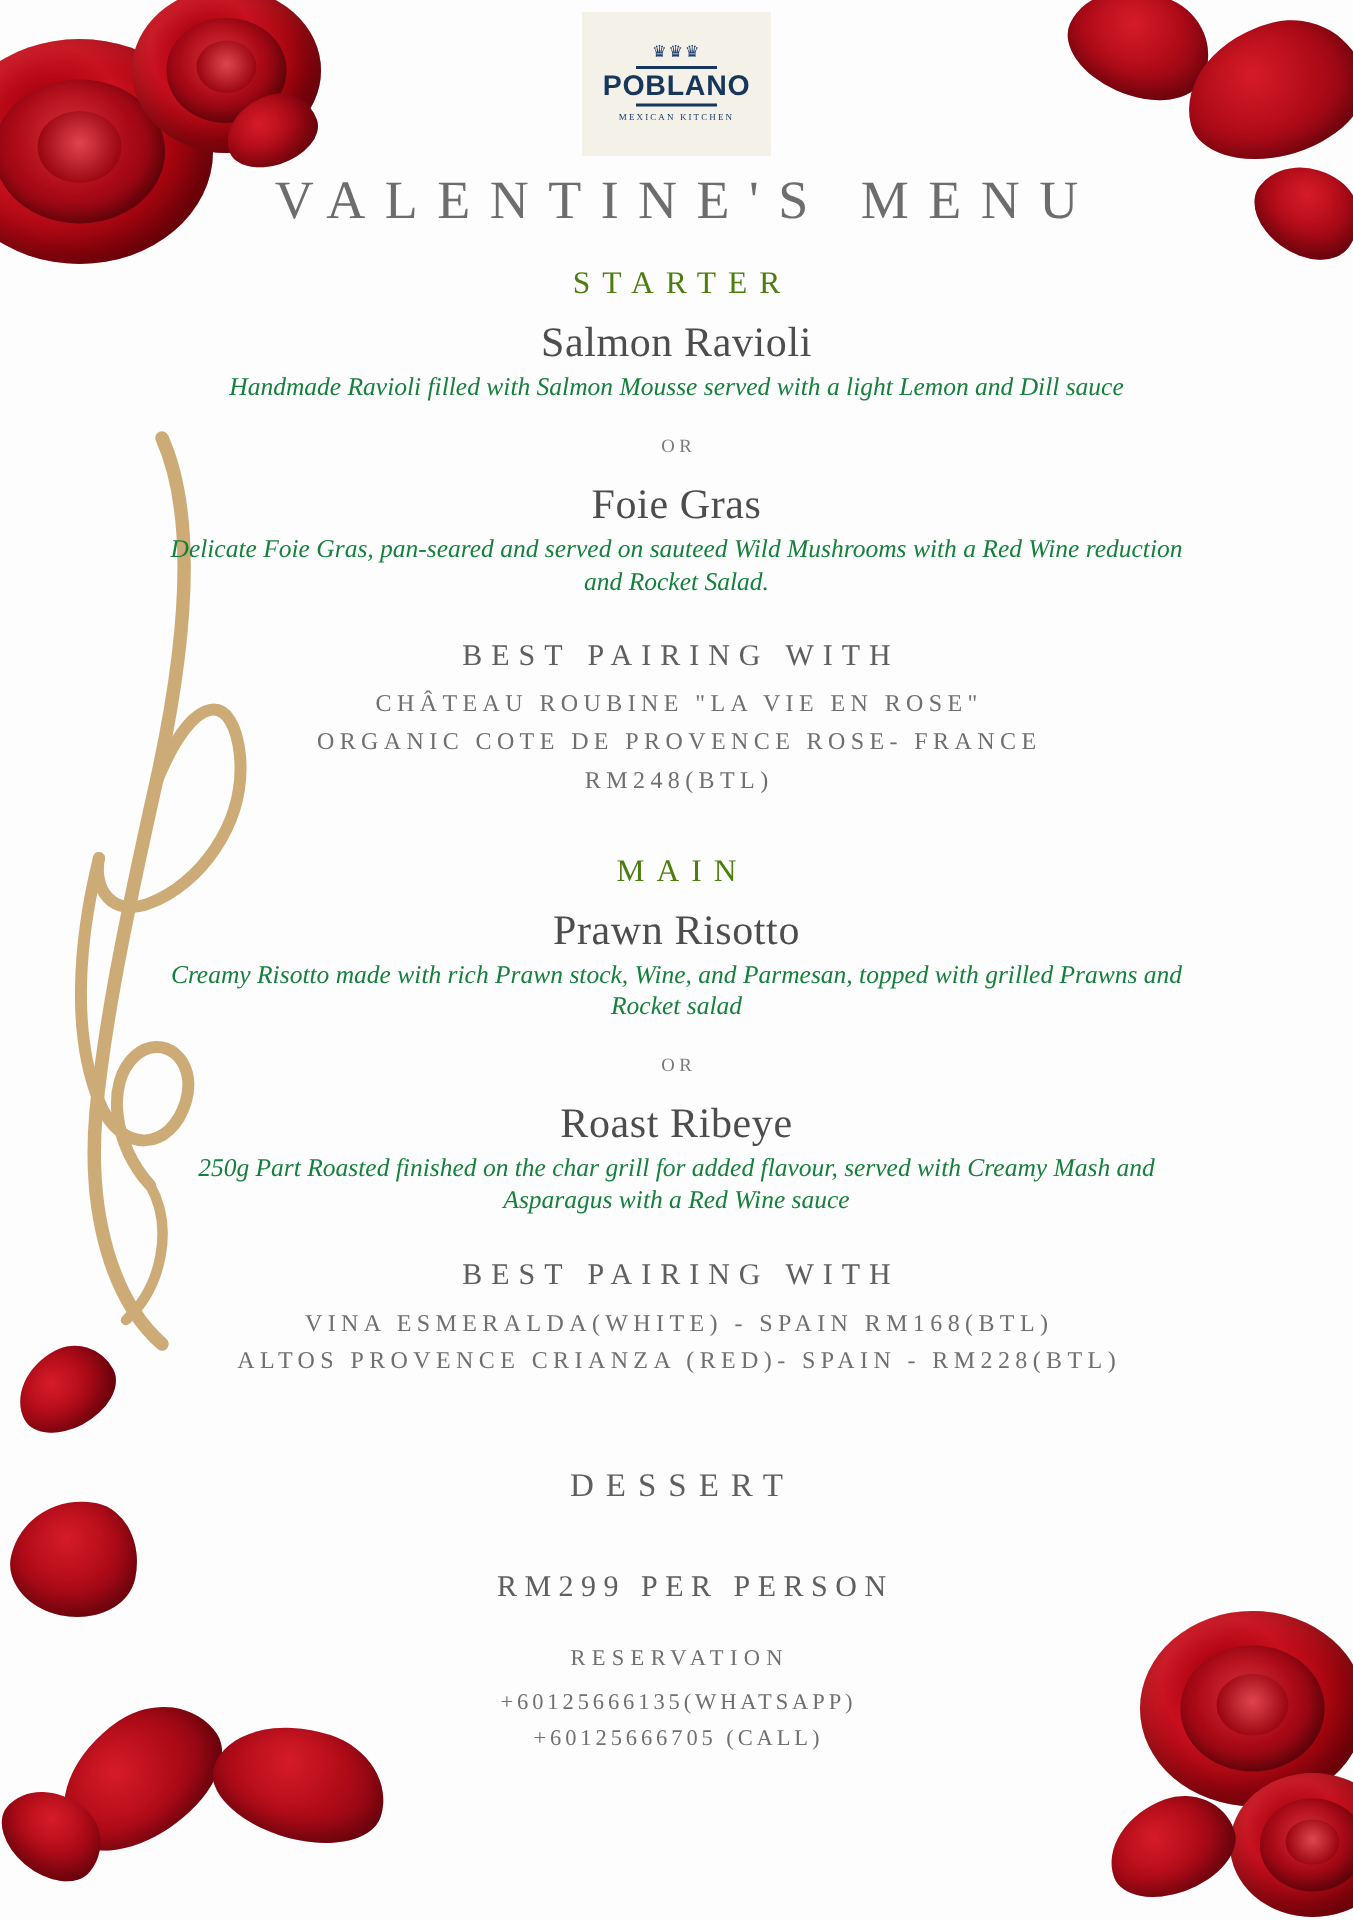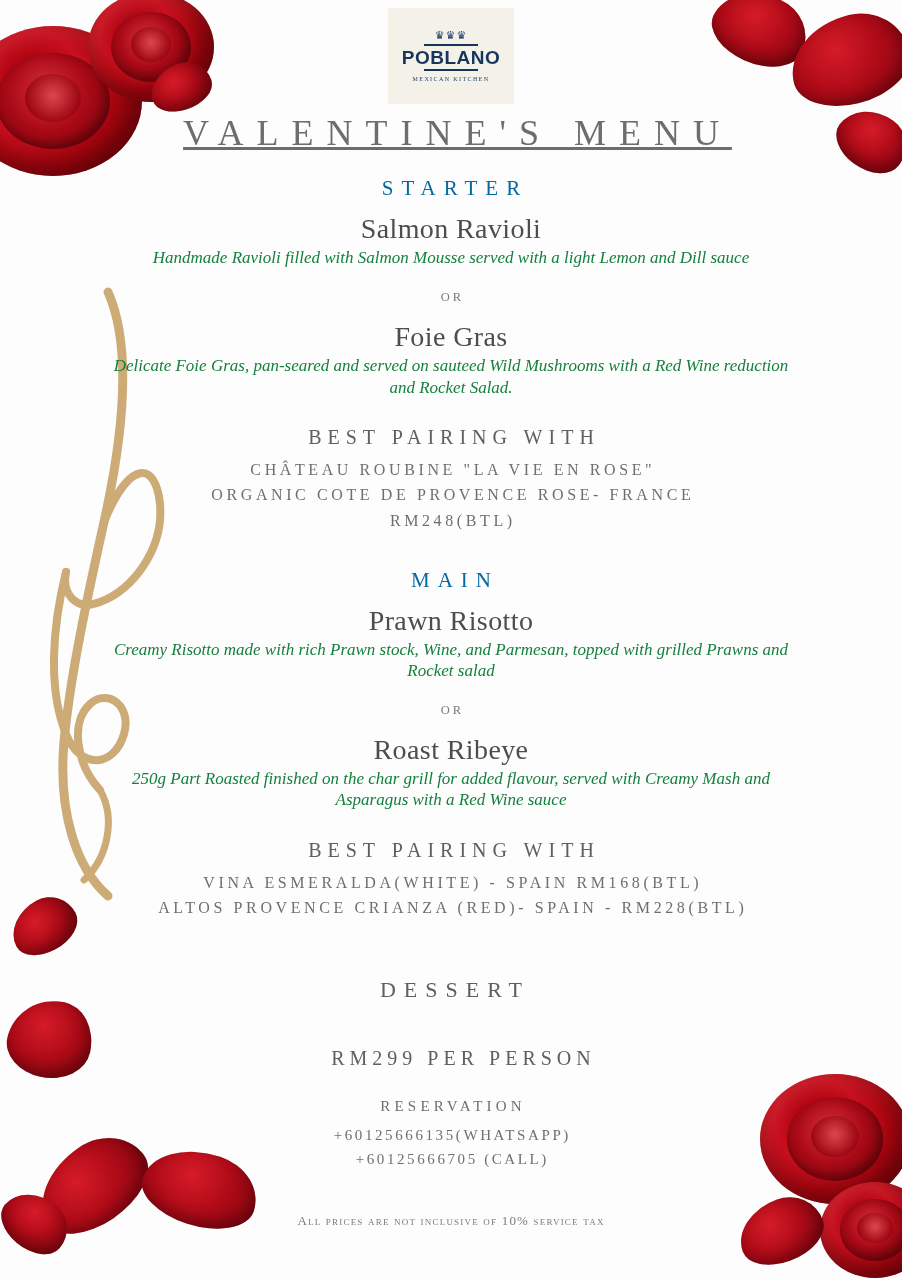--- a/index.html
+++ b/index.html
@@ -147,27 +147,26 @@
     text-align: center;
   }
 
   .menu-title {
     margin-top: 112px;
     font-size: 36px;
     letter-spacing: 13px;
     color: #6d6d6d;
     font-weight: 400;
     text-indent: 13px;
-    text-decoration: underline;
   }
 
   .section-head {
     font-size: 21px;
     letter-spacing: 8px;
-    color: #0369a1;
+    color: #4d7c0f;
     text-indent: 8px;
   }
 
   .dish {
     font-size: 28px;
     color: #4d4d4d;
     letter-spacing: 0.4px;
   }
 
   .dish-desc {
@@ -344,16 +343,15 @@
     <div class="price-line">RM299 PER PERSON</div>
 
     <div class="sp-28"></div>
     <div class="reservation-head">RESERVATION</div>
     <div class="sp-8"></div>
     <div class="reservation-line">+60125666135(WHATSAPP)</div>
     <div class="reservation-line">+60125666705 (CALL)</div>
 
     <div class="sp-34"></div>
     <div class="sp-8"></div>
-    <div class="footnote">All prices are not inclusive of 10% service tax</div>
 
   </div>
 </div>
 
 </body></html>

